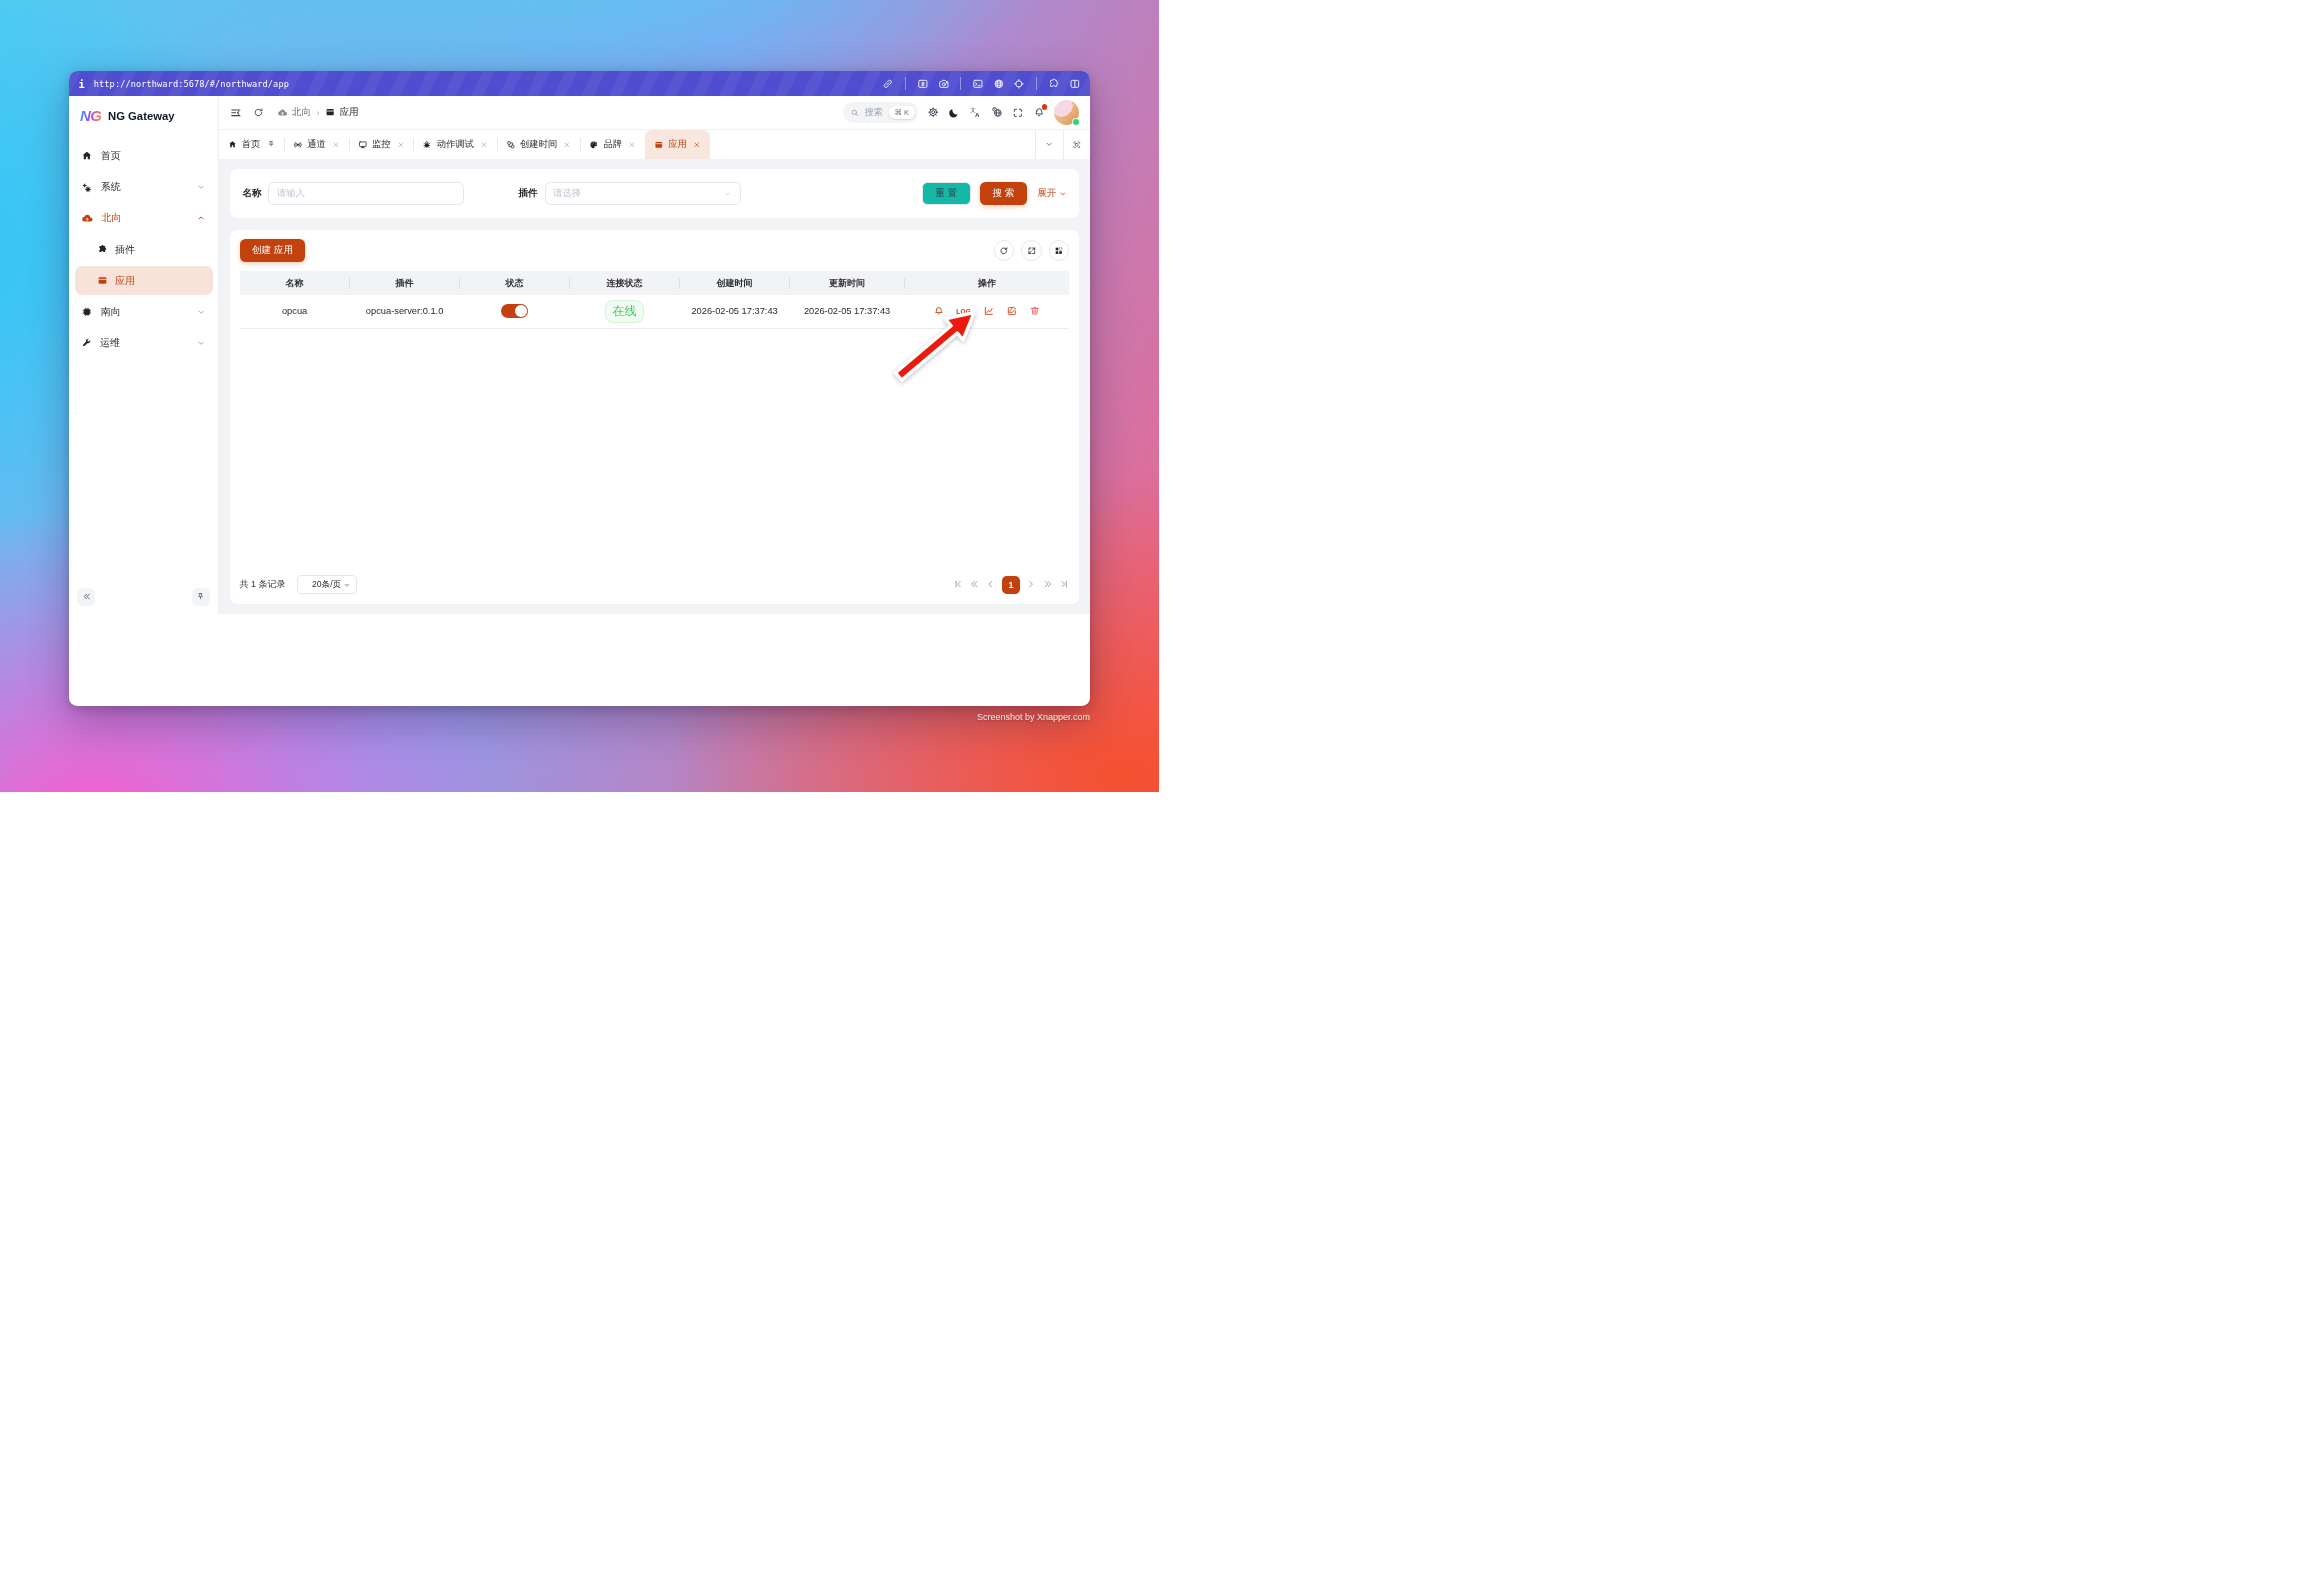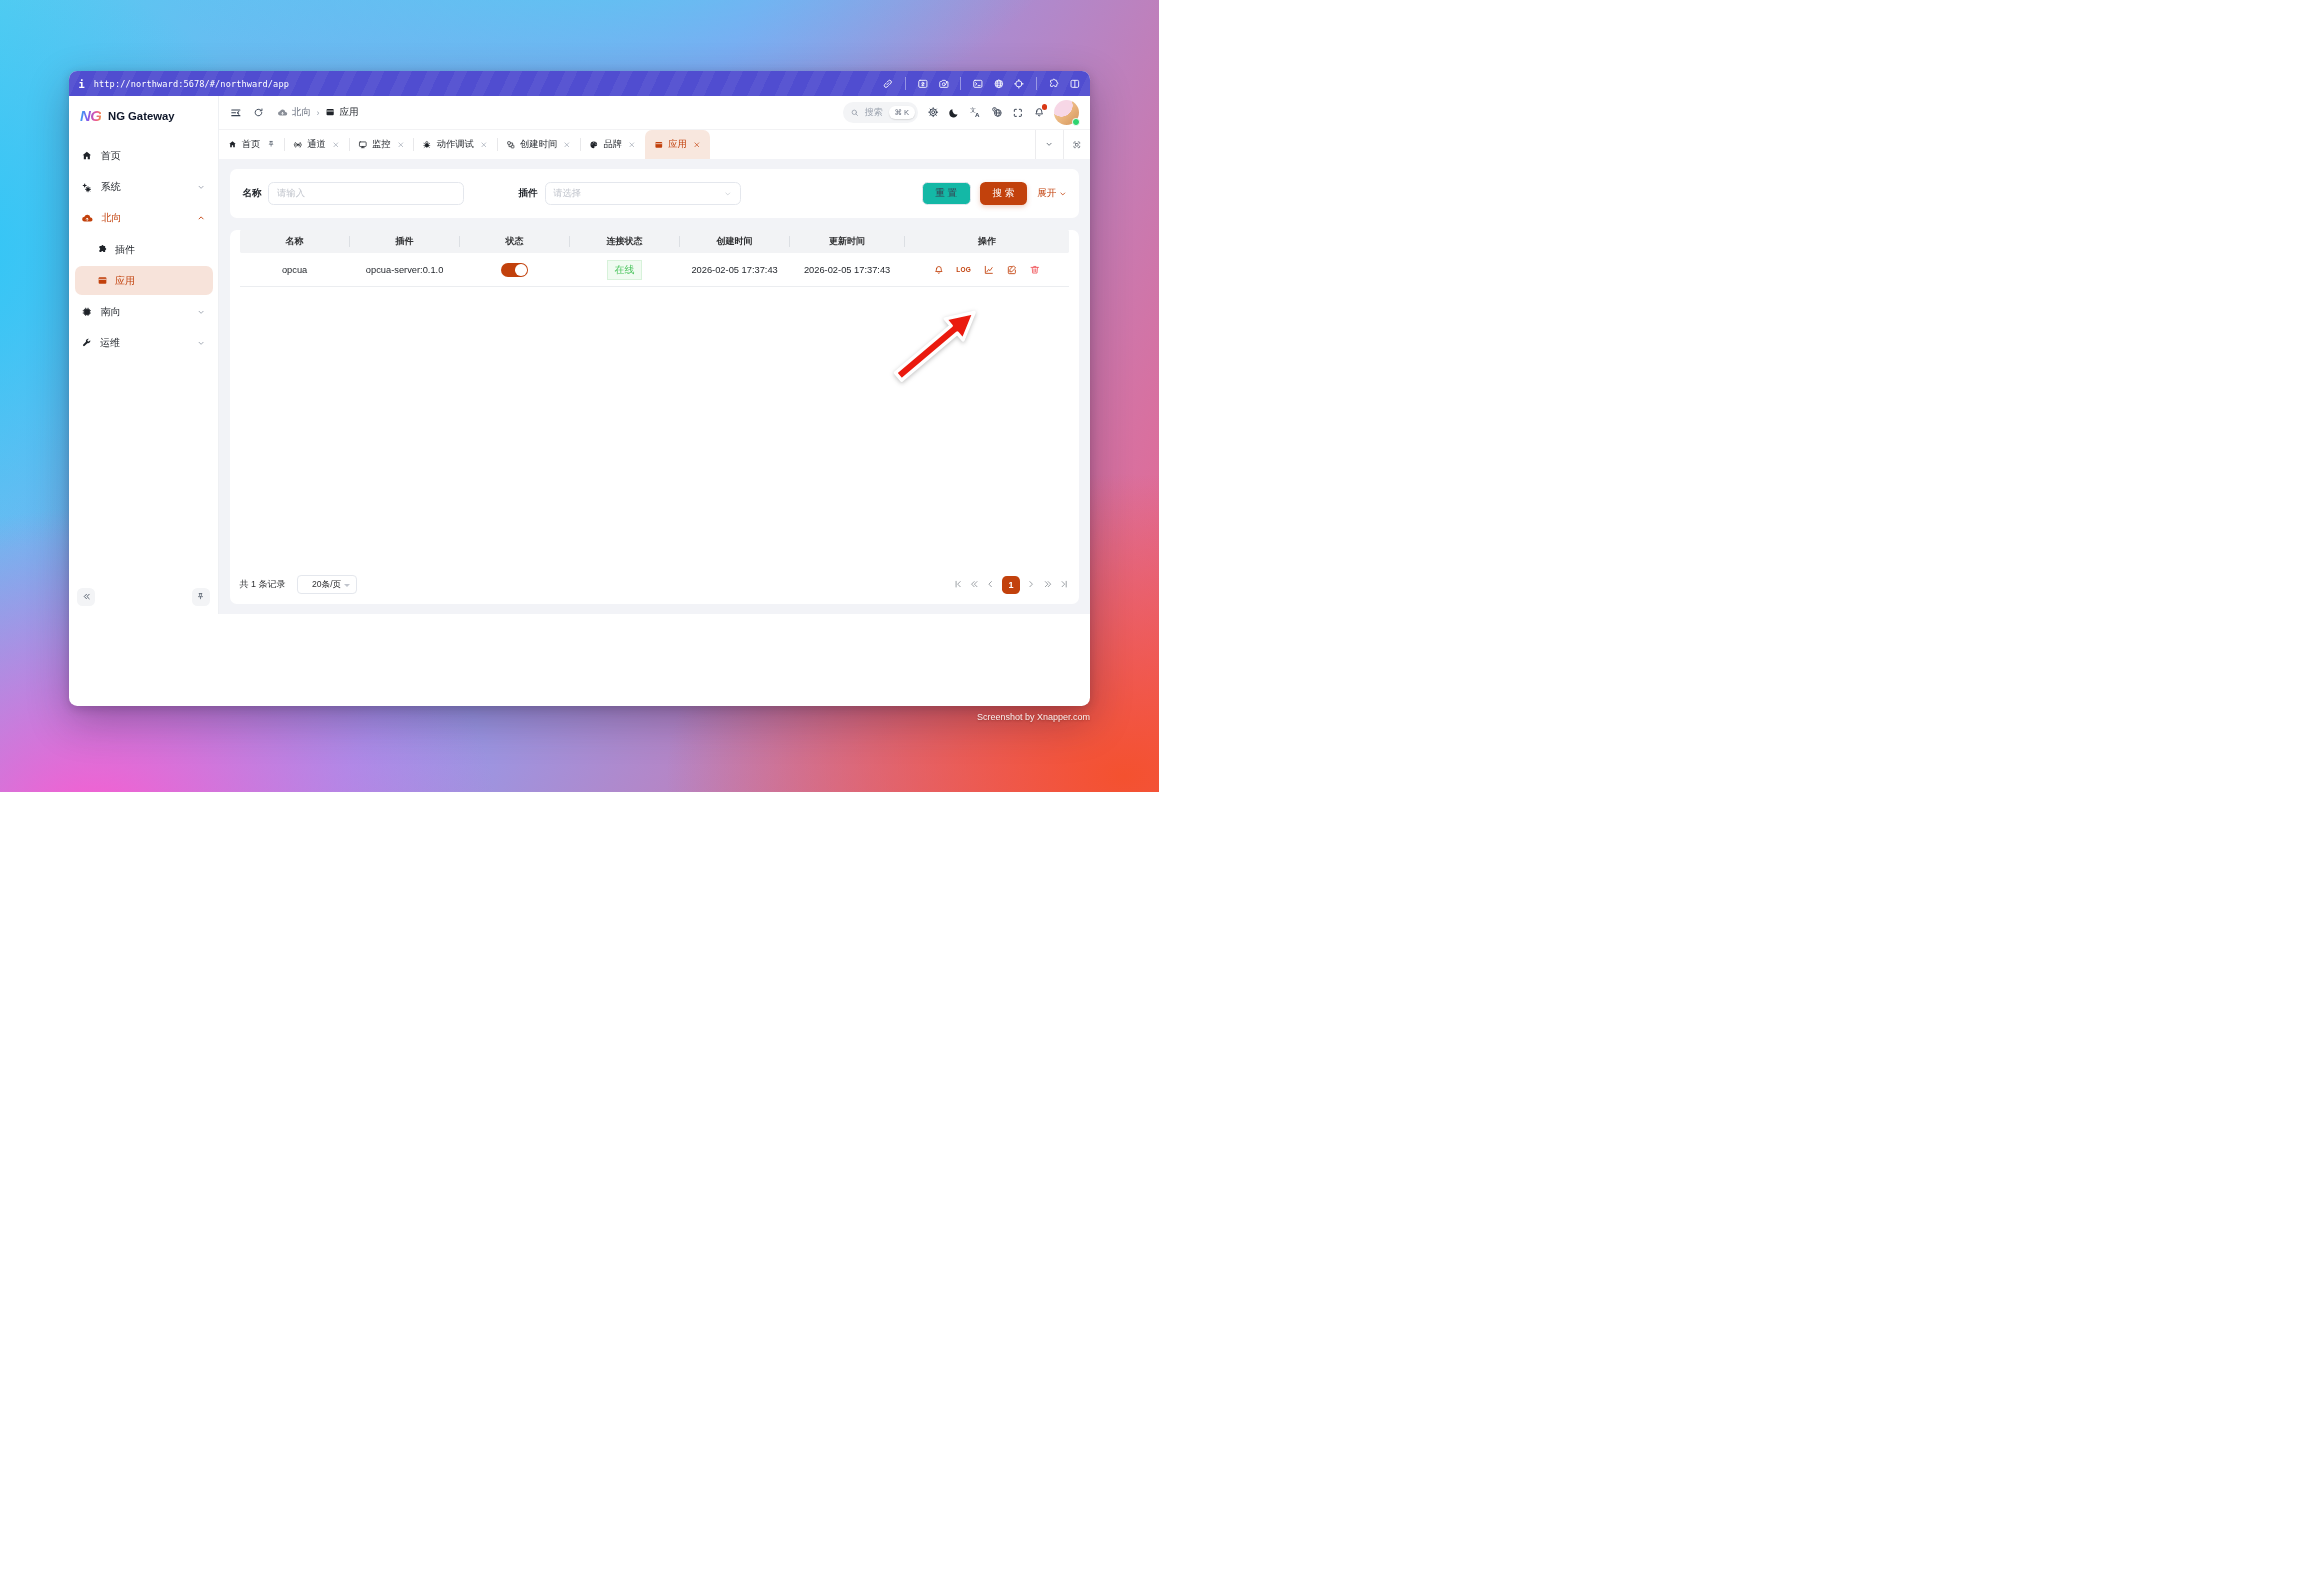--- a/index.html
+++ b/index.html
@@ -91,21 +91,21 @@
   .cbtn{width:20.6px;height:20.6px;border-radius:50%;border:0.7px solid #e5e7eb;background:#fff;color:#1f2329;display:flex;align-items:center;justify-content:center;cursor:pointer;}
   .tbl{margin:0 9.6px;display:flex;flex-direction:column;flex:1;min-height:0;}
   .thead{display:flex;background:#f2f3f5;height:23.4px;border-radius:1.4px;}
   .th{display:flex;align-items:center;justify-content:center;font-size:9px;font-weight:700;color:#303133;position:relative;}
   .th:not(:last-child)::after{content:"";position:absolute;right:0;top:6.2px;bottom:6.2px;width:0.7px;background:#dcdfe3;}
   .trow{display:flex;height:34px;border-bottom:0.7px solid #ebedf0;background:#fff;}
   .td{display:flex;align-items:center;justify-content:center;font-size:9.3px;color:#1f2329;}
   .c1{width:110px;} .c2{width:110px;} .c3{width:110px;} .c4{width:110px;} .c5{width:110px;} .c6{width:115px;} .c7{flex:1;}
   .toggle{width:27.5px;height:14.4px;border-radius:7.6px;background:#c2410c;position:relative;cursor:pointer;}
   .toggle .knob{position:absolute;top:1.4px;right:1.4px;width:11.7px;height:11.7px;border-radius:50%;background:#fff;}
-  .badge{padding:2.1px 6.2px;border-radius:0;background:#f0fbf1;border:0.7px solid #d7f2da;color:#4bc45e;font-size:10px;}
+  .badge{padding:2.1px 6.2px;border-radius:8px;background:#f0fbf1;border:0.7px solid #d7f2da;color:#4bc45e;font-size:12px;}
   .actions{display:flex;align-items:center;gap:11.7px;color:#c2410c;}
   .actions .act{display:inline-flex;cursor:pointer;}
   .logtxt{font-size:6.5px;font-weight:800;letter-spacing:0.2px;cursor:pointer;}
   .act.danger{color:#f15e63;}
   .tempty{flex:1;background:#fff;}
   .tfoot{display:flex;align-items:center;padding:8.2px 9.6px 9.6px 9.6px;justify-content:space-between;}
   .total{font-size:9px;color:#303133;}
   .pselect{margin-left:11px;width:60px;height:19px;border:0.7px solid #e4e7ed;border-radius:4.1px;display:flex;align-items:center;justify-content:center;font-size:8.6px;color:#303133;position:relative;cursor:pointer;}
   .pselect .tri{position:absolute;right:5.5px;top:8.2px;width:0;height:0;border-left:3.1px solid transparent;border-right:3.1px solid transparent;border-top:3.8px solid #c0c4cc;}
   .pager{margin-left:auto;display:flex;align-items:center;gap:6.2px;color:#8f9399;}
@@ -525,20 +525,45 @@
                 <span class="ico">
                     <svg width="7.6" height="7.6" viewBox="0 0 20 20" fill="none" stroke="currentColor" stroke-width="2.2" stroke-linecap="round" stroke-linejoin="round">
                       <path d="M5 8l5 5 5-5"></path>
                     </svg>
                   </span>
               </span>
             </div>
           </div>
 
           <div class="card tablecard">
+            <div class="ttoolbar">
+              <span class="btn primary">创建 应用</span>
+              <span class="tools">
+                <span class="cbtn">
+                    <svg width="9.6" height="9.6" viewBox="0 0 20 20" fill="none" stroke="currentColor" stroke-width="1.7" stroke-linecap="round">
+                      <path d="M16 10a6 6 0 1 1-1.8-4.3"></path>
+                      <path d="M16.3 3.6v3.3H13"></path>
+                    </svg>
+                  </span>
+                <span class="cbtn">
+                    <svg width="9.6" height="9.6" viewBox="0 0 20 20" fill="none" stroke="currentColor" stroke-width="1.7" stroke-linecap="round" stroke-linejoin="round">
+                      <path d="M12 4h4v4M8 16H4v-4M16 4l-4.5 4.5M4 16l4.5-4.5M4 4h4M4 4v4M16 16h-4M16 16v-4" opacity="0"></path>
+                      <path d="M11.8 4.2H16v4.2M8.2 15.8H4v-4.2M16 4.2l-4.6 4.6M4 15.8l4.6-4.6M4.2 8.4V4.2h4.2M15.8 11.6v4.2h-4.2"></path>
+                    </svg>
+                  </span>
+                <span class="cbtn">
+                    <svg width="9.6" height="9.6" viewBox="0 0 20 20">
+                      <rect x="3.5" y="3.5" width="5.5" height="5.5" fill="#1f2329"></rect>
+                      <rect x="11" y="3.5" width="5.5" height="5.5" fill="none" stroke="#1f2329" stroke-width="1.2" stroke-dasharray="1.8 1.4"></rect>
+                      <rect x="3.5" y="11" width="5.5" height="5.5" fill="#1f2329"></rect>
+                      <rect x="11" y="11" width="5.5" height="5.5" fill="#1f2329"></rect>
+                    </svg>
+                  </span>
+              </span>
+            </div>
             <div class="tbl">
               <div class="thead">
                 <span class="th c1">名称</span>
                 <span class="th c2">插件</span>
                 <span class="th c3">状态</span>
                 <span class="th c4">连接状态</span>
                 <span class="th c5">创建时间</span>
                 <span class="th c6">更新时间</span>
                 <span class="th c7">操作</span>
               </div>

